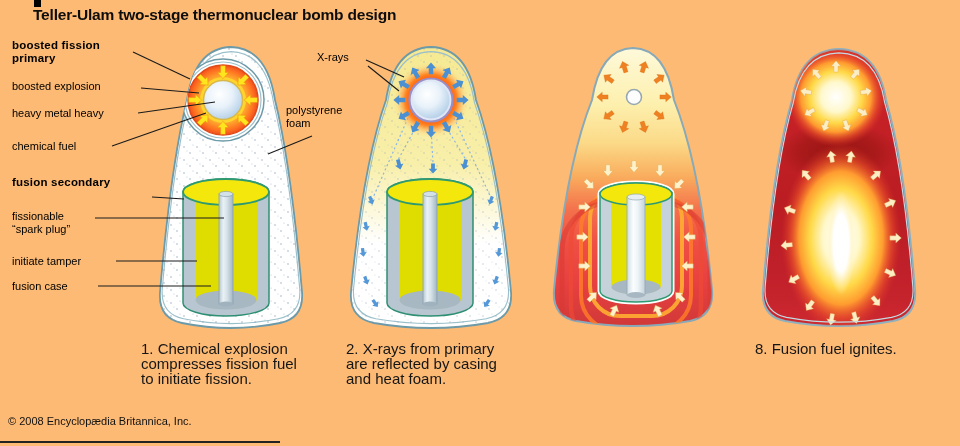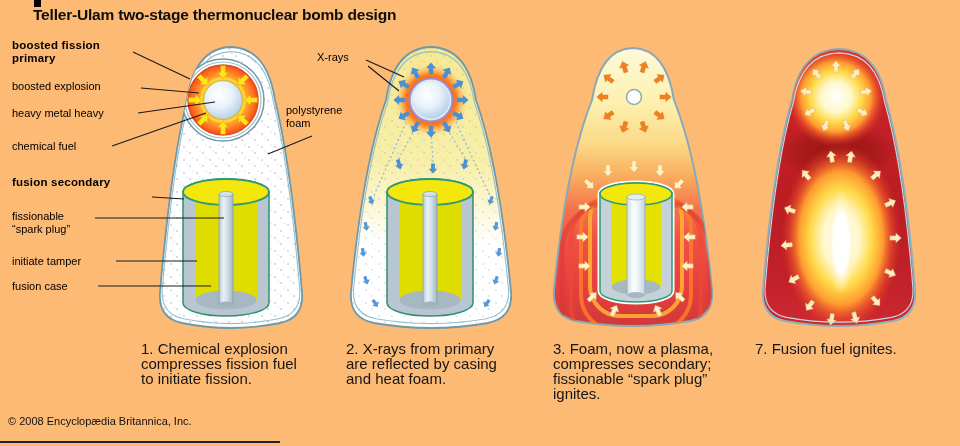--- a/index.html
+++ b/index.html
@@ -326,22 +326,18 @@
 <div class="lbl" style="left:317px;top:51px">X-rays</div>
 <div class="lbl center" style="left:286px;top:104px;width:86px">polystyrene
 foam</div>
 
 <div class="cap" style="left:141px;top:341px;width:200px">1. Chemical explosion
 compresses fission fuel
 to initiate fission.</div>
 <div class="cap" style="left:346px;top:341px;width:195px">2. X-rays from primary
 are reflected by casing
 and heat foam.</div>
-<div class="cap" style="left:553px;top:341px;width:200px">3. Foam, now a plasma,
-compresses secondary;
-fissionable “spark plug”
-ignites.</div>
-<div class="cap" style="left:755px;top:341px;width:195px">7. Fusion fuel ignites.</div>
+<div class="cap" style="left:755px;top:341px;width:195px">8. Fusion fuel ignites.</div>
 
 <div class="copy">© 2008 Encyclopædia Britannica, Inc.</div>
 <div class="botline"></div>
 
 </div>
 
 </body></html>

